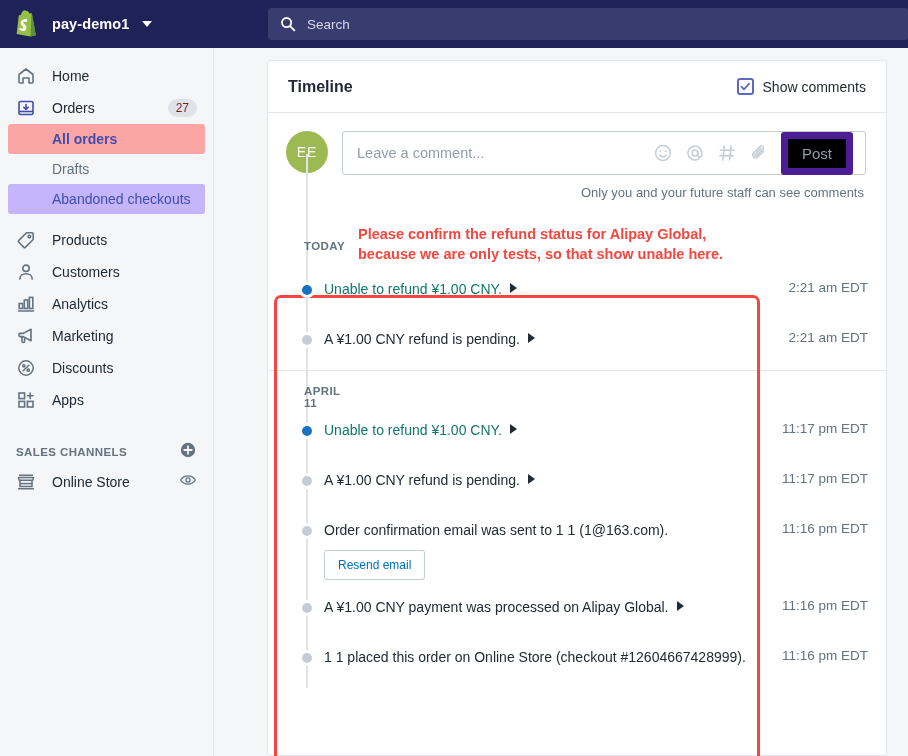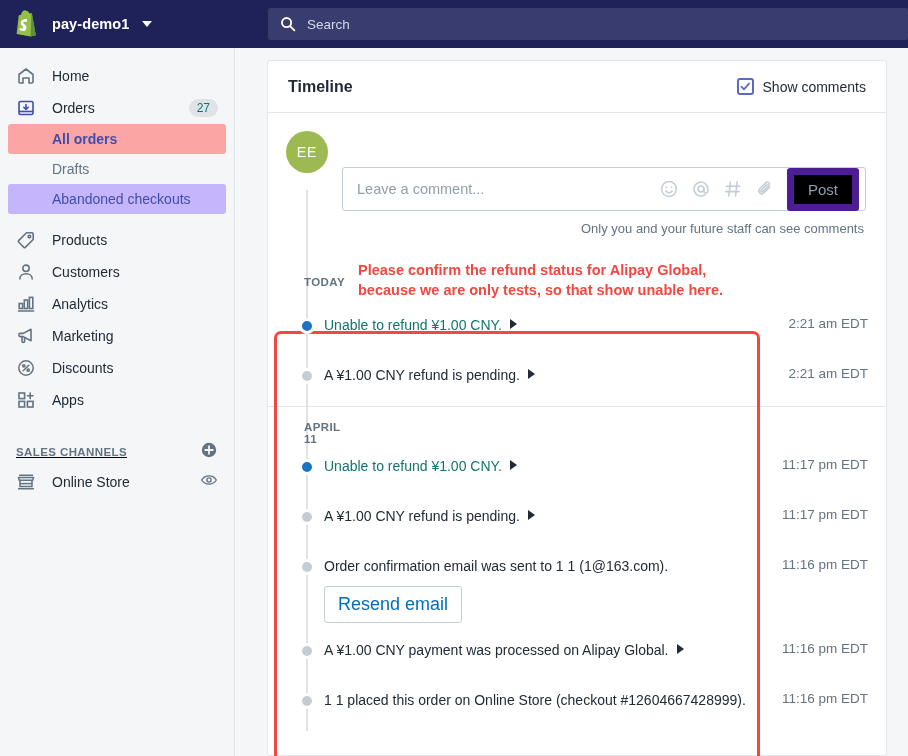--- a/index.html
+++ b/index.html
@@ -43,57 +43,56 @@
     border-radius: 3px;
     display: flex; align-items: center;
     padding-left: 12px; gap: 11px;
   }
   .search-ico { width: 16px; height: 16px; flex: 0 0 auto; }
   .search-ph { color: #d5d7e8; font-size: 13.5px; }
 
   
   .sidebar {
     position: absolute; top: 48px; left: 0;
-    width: 235px; height: 708px;
+    width: 214px; height: 708px;
     background: #f4f6f8;
     border-right: 1px solid #dfe3e8;
     padding-top: 12px;
   }
   .nav-item {
     height: 32px; margin: 0 8px 0 8px;
     display: flex; align-items: center;
     padding-left: 8px;
     border-radius: 3px;
     gap: 16px;
   }
   .nav-ico { width: 20px; height: 20px; flex: 0 0 auto; }
   .nav-label {
     font-size: 14px; color: #212b36; flex: 1;
   }
   .nav-badge {
-    background: #dfe3e8; color: #0f766e;
+    background: #dfe3e8; color: #7f1d1d;
     font-size: 12px; border-radius: 10px;
     padding: 2px 8px; margin-right: 8px;
   }
   .sub-item {
     height: 30px; margin: 0 8px;
     display: flex; align-items: center;
     padding-left: 44px;
     border-radius: 3px;
     font-size: 14px; color: #637381;
   }
   .sub-item.active { background: #fca5a5; color: #3f4eae; font-weight: bold; }
   .sub-item.hl { background: #c4b5fd; color: #3f4eae; }
   .nav-gap { height: 10px; }
   .section-head {
     margin-top: 22px;
     height: 28px;
     display: flex; align-items: center;
     padding: 0 16px 0 16px;
-    text-decoration: underline;
   }
   .section-title {
     font-size: 11.5px; font-weight: bold; color: #637381;
     letter-spacing: .4px; flex: 1;
   }
 
   
   .main { position: absolute; top: 48px; left: 236px; width: 672px; height: 708px; }
   .card {
     position: absolute; left: 31px; top: 12px;
@@ -125,21 +124,21 @@
     width: 42px; height: 42px; border-radius: 50%;
     background: #9cba51; color: #ffffff;
     display: flex; align-items: center; justify-content: center;
     font-size: 14px; letter-spacing: 1px;
     flex: 0 0 auto;
   }
   .comment-box {
     flex: 1; height: 44px;
     border: 1px solid #c4cdd5; border-radius: 3px;
     display: flex; align-items: center;
-    padding-left: 14px; padding-right: 6px; margin-top: 36px;
+    padding-left: 14px; padding-right: 12px;
   }
   .comment-ph { flex: 1; font-size: 14.5px; color: #919eab; }
   .cicon { width: 20px; height: 20px; margin-right: 12px; }
   .post-btn {
     border: 7px solid #4c1d95; border-radius: 3px;
     background: #000000; color: #919eab;
     font-size: 15px; padding: 6px 14px;
     font-family: "Liberation Sans", sans-serif;
   }
   .comment-note {
@@ -197,21 +196,21 @@
   .tri {
     display: inline-block; margin-left: 8px;
     width: 0; height: 0; vertical-align: 1px;
     border-top: 5px solid transparent;
     border-bottom: 5px solid transparent;
     border-left: 7px solid #212b36;
   }
   .resend-btn {
     margin-top: 10px;
     background: #fff; border: 1px solid #c4cdd5; border-radius: 3px;
-    color: #006fbb; font-size: 18px;
+    color: #006fbb; font-size: 12px;
     padding: 7px 13px;
     font-family: "Liberation Sans", sans-serif;
   }
   .tl-time {
     width: 122px; text-align: right; padding-right: 18px;
     font-size: 13.5px; color: #637381; padding-top: 2px;
   }
   .divider { height: 1px; background: #e3e6ea; margin-left: 0; }
 </style>
 </head>

